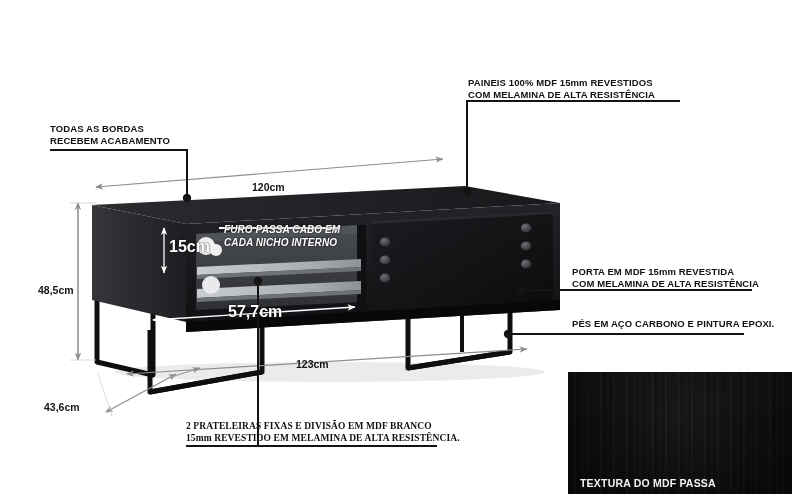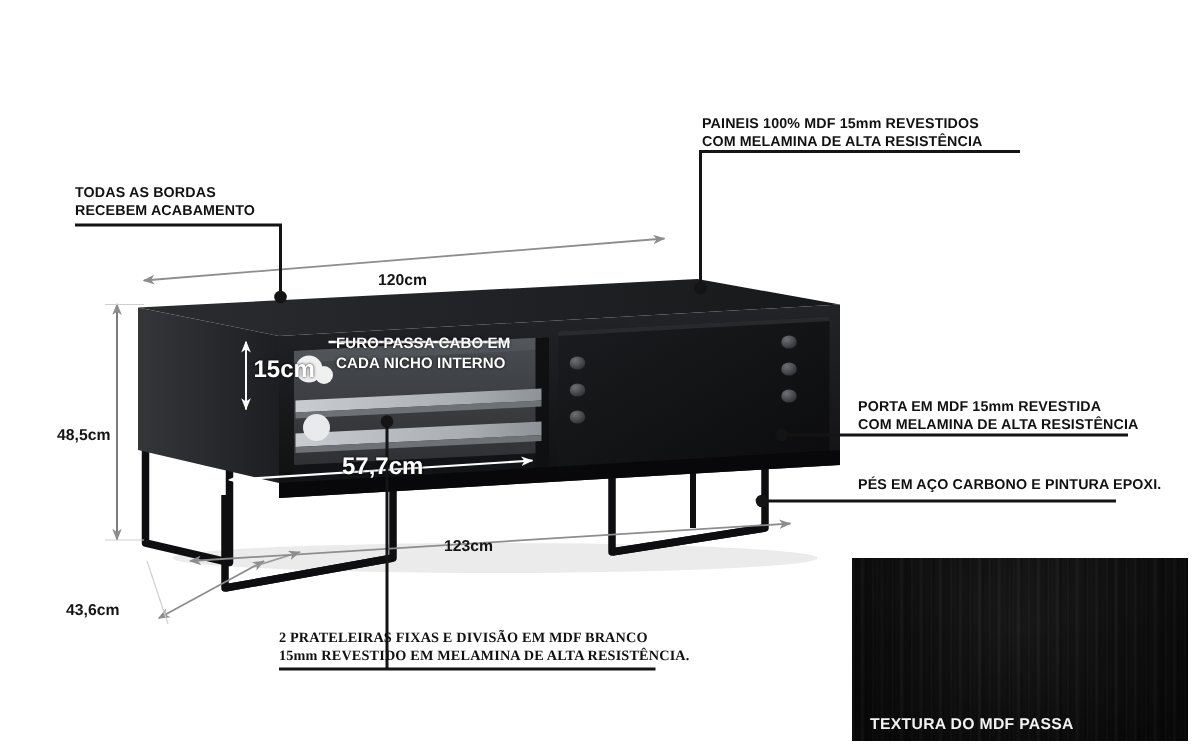--- a/index.html
+++ b/index.html
@@ -297,21 +297,21 @@
       <circle cx="258" cy="281" r="4.2" fill="#141414"></circle>
     </g>
   </svg>
 
   <div class="callout" style="left:50px; top:123px;">TODAS AS BORDAS
 RECEBEM ACABAMENTO</div>
 
   <div class="callout" style="left:468px; top:77px;">PAINEIS 100% MDF 15mm REVESTIDOS
 COM MELAMINA DE ALTA RESISTÊNCIA</div>
 
-  <div class="callout light" style="left:224px; top:224px;">FURO PASSA CABO EM
+  <div class="callout light" style="left:224px; top:224px;font-style:italic;">FURO PASSA CABO EM
 CADA NICHO INTERNO</div>
 
   <div class="callout" style="left:572px; top:266px;">PORTA EM MDF 15mm REVESTIDA
 COM MELAMINA DE ALTA RESISTÊNCIA</div>
 
   <div class="callout" style="left:551px; top:318px;padding-left:21px;">PÉS EM AÇO CARBONO E PINTURA EPOXI.</div>
 
   <div class="callout" style="left:186px; top:421px;font-family:Liberation Serif, serif;">2 PRATELEIRAS FIXAS E DIVISÃO EM MDF BRANCO
 15mm REVESTIDO EM MELAMINA DE ALTA RESISTÊNCIA.</div>
 

